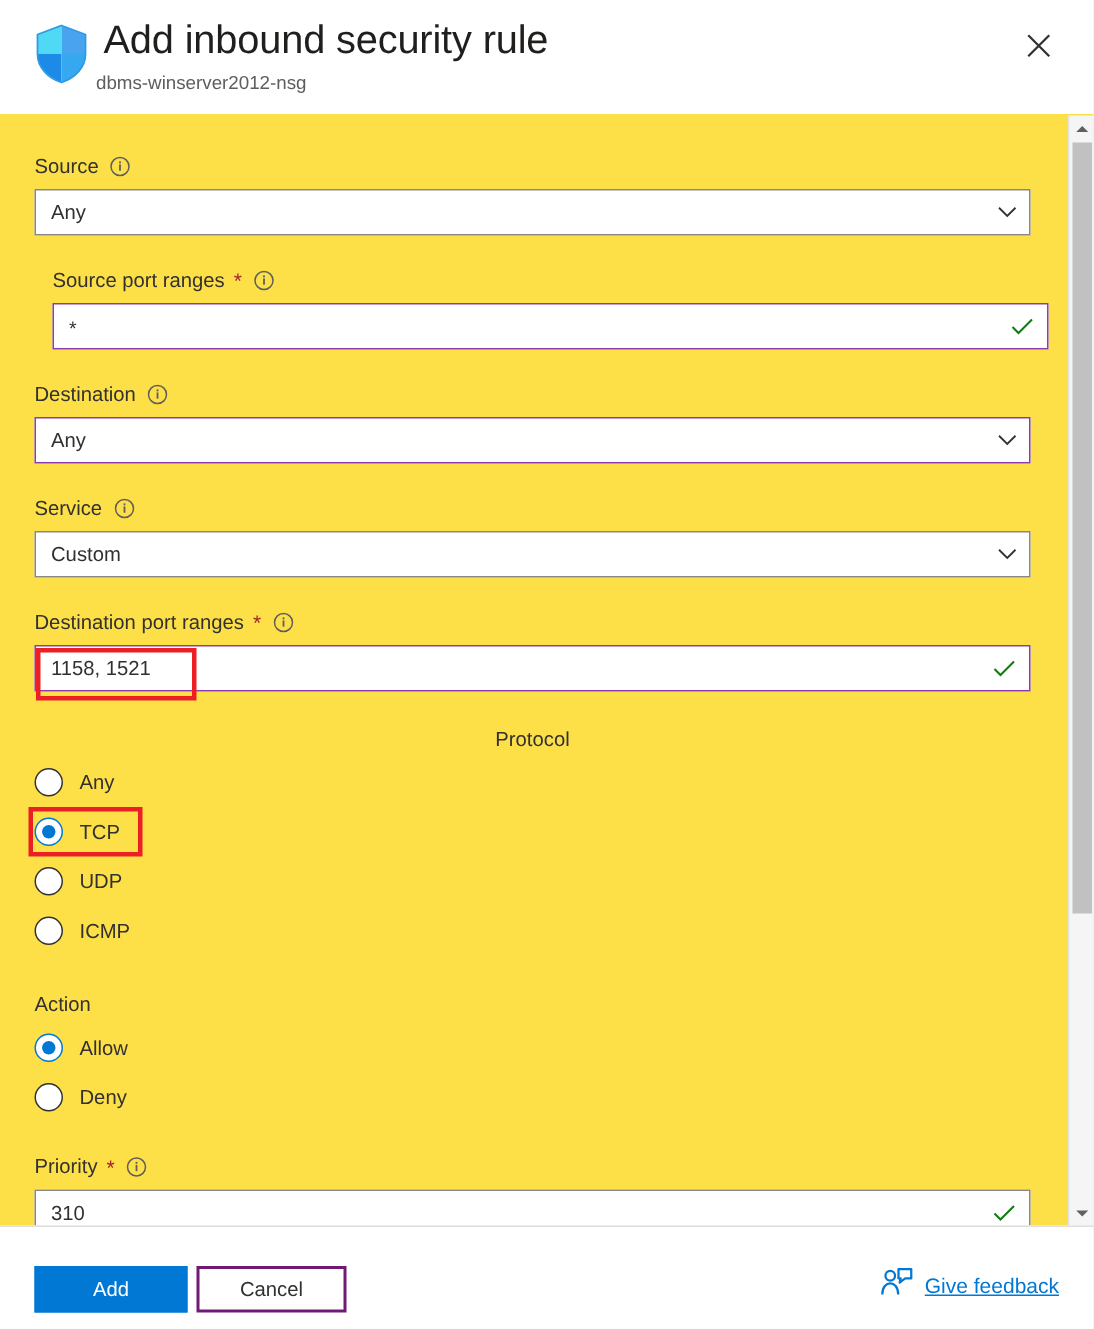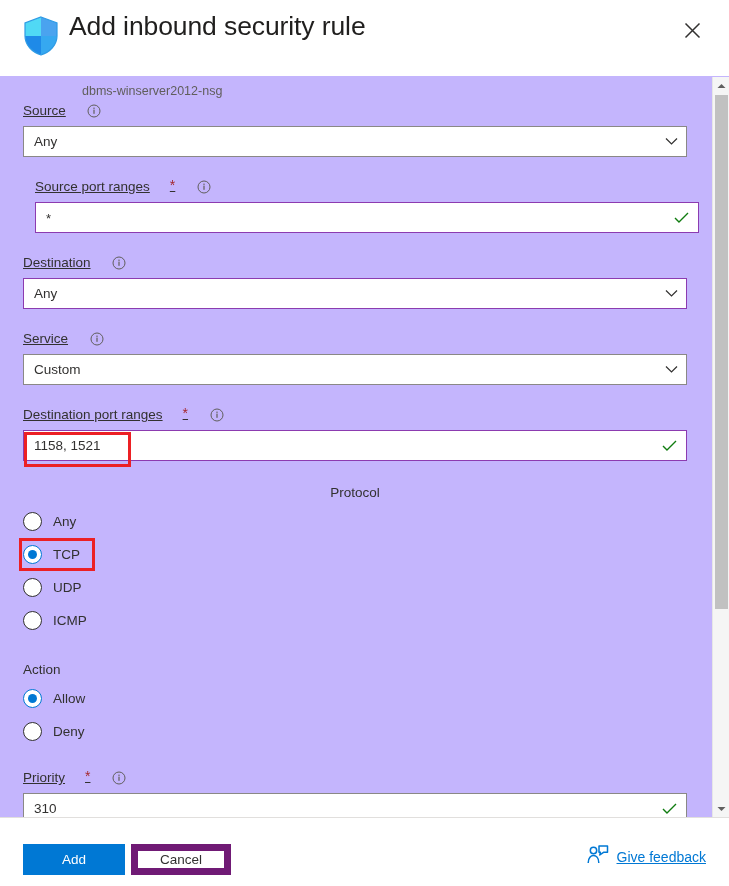--- a/index.html
+++ b/index.html
@@ -7,41 +7,41 @@
     margin: 0; padding: 0;
     width: 729px; height: 886px;
     background: #ffffff;
     font-family: "Liberation Sans", sans-serif;
     color: #323130;
     overflow: hidden;
   }
   .panel {
     position: relative;
     width: 729px; height: 886px;
-    background: #c4b5fd;
+    background: #fde047;
   }
 
   
   .header {
     position: absolute; left: 0; top: 0;
     width: 729px; height: 76px;
     background: #ffffff;
   }
   .shield-icon {
     position: absolute; left: 23px; top: 16px;
     width: 36px; height: 40px;
   }
   .title {
     position: absolute; left: 69px; top: 11px;
     font-size: 26.5px; font-weight: 400; color: #201f1e;
     letter-spacing: -0.1px; white-space: nowrap;
   }
   .subtitle {
-    position: absolute; left: 82px; top: 48px;
-    font-size: 12.5px; color: #605e5c; white-space: nowrap; margin-top: 36px;
+    position: absolute; left: 64px; top: 48px;
+    font-size: 12.5px; color: #605e5c; white-space: nowrap;
   }
   .close-btn {
     position: absolute; right: 21px; top: 14px;
     width: 32px; height: 32px;
     display: flex; align-items: center; justify-content: center;
     cursor: pointer; background: transparent; border: none;
   }
   .close-btn svg { display: block; }
 
   
@@ -53,22 +53,22 @@
   .content {
     position: absolute; left: 0; top: 0;
     width: 705px;
     padding: 0;
   }
 
   .field { position: absolute; left: 23px; width: 664px; }
 
   .lbl {
     font-size: 13.5px; color: #323130; line-height: 16px;
-    display: flex; gap: 19px;
-    white-space: nowrap; margin-bottom: 7px; text-decoration: underline;
+    display: flex; align-items: center; gap: 5px;
+    white-space: nowrap; margin-bottom: 7px;
   }
   .req { color: #a4262c; font-size: 14px; line-height: 12px; padding-left: 1px; }
   .info-icon {
     display: inline-flex; align-items: center; justify-content: center;
     width: 15px; height: 15px; flex: none; margin-left: 2px;
   }
 
   .ctrl {
     position: relative;
     width: 664px; height: 31px;
@@ -147,21 +147,21 @@
     font-family: "Liberation Sans", sans-serif;
     font-size: 13.5px; cursor: pointer;
     display: flex; align-items: center; justify-content: center;
   }
   .btn-add {
     left: 23px; width: 102px;
     background: #0078d4; color: #ffffff; border: 1px solid #0078d4;
   }
   .btn-cancel {
     left: 131px; width: 100px;
-    background: #ffffff; color: #323130; border: 7px solid #701a75;
+    background: #ffffff; color: #323130; border: 2px solid #701a75;
   }
   .feedback {
     position: absolute; right: 23px; top: 27px;
     display: flex; align-items: center; gap: 8px;
     color: #0078d4; font-size: 14px; cursor: pointer; text-decoration: underline;
   }
   .feedback .fb-label { text-decoration: none; }
 </style>
 </head>
 <body>

